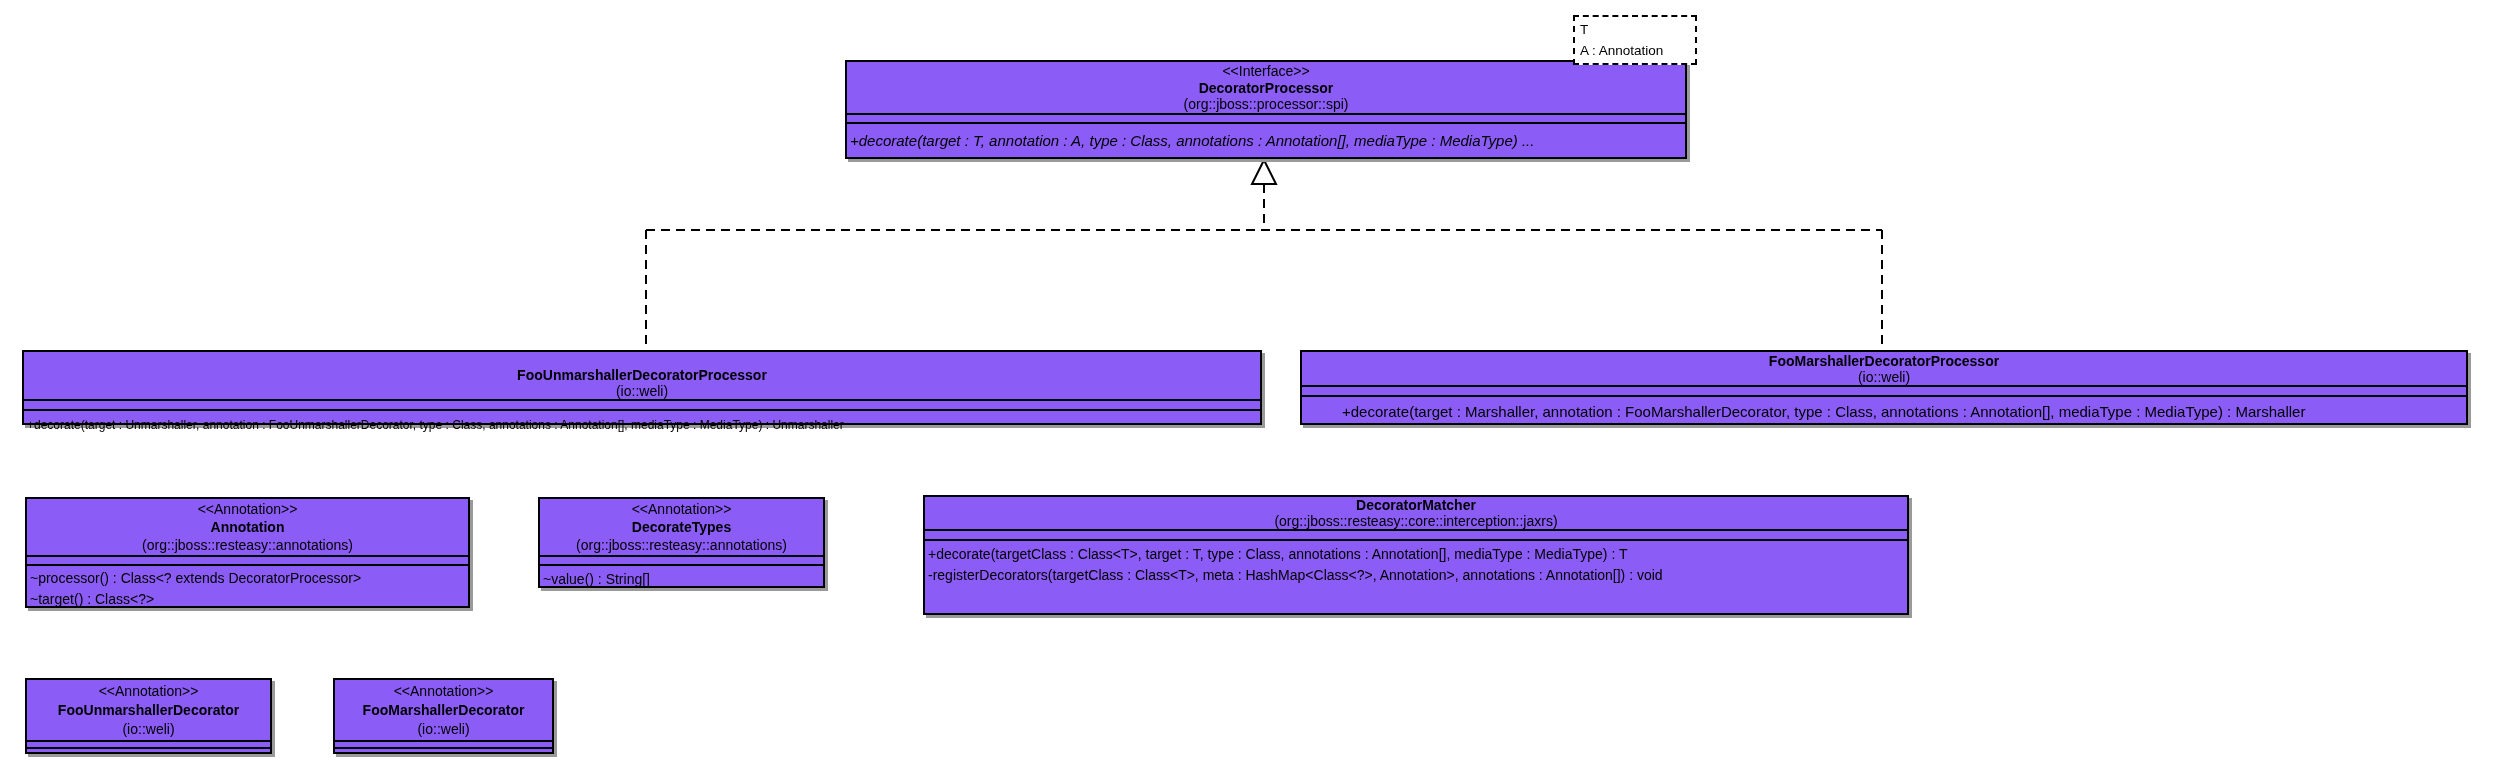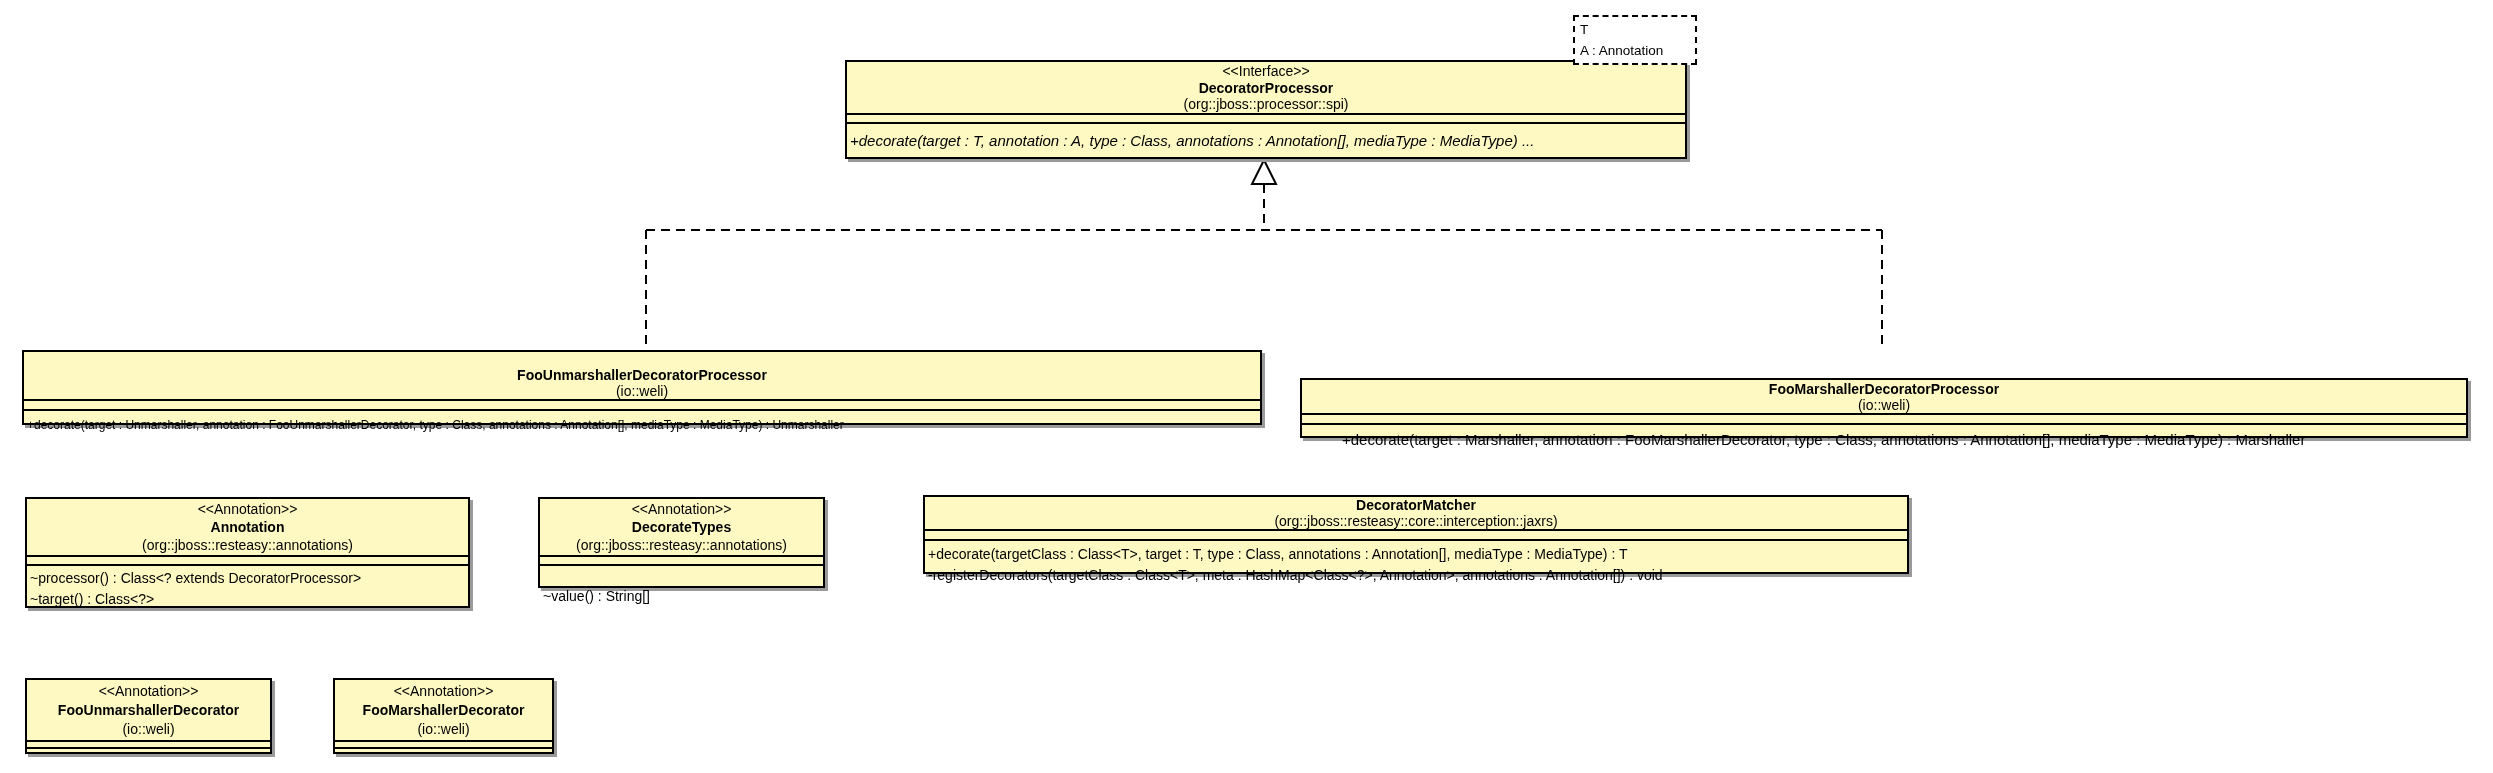--- a/index.html
+++ b/index.html
@@ -3,21 +3,21 @@
 <meta charset="utf-8">
 <style>
   html,body{margin:0;padding:0;}
   body{
     width:2493px;height:773px;position:relative;background:#ffffff;
     font-family:"Liberation Sans", sans-serif;color:#000;overflow:hidden;
   }
   #edges{position:absolute;left:0;top:0;z-index:1;}
   .box{
     position:absolute;z-index:2;box-sizing:border-box;
-    background:#fef9c3;border:2px solid #000;
+    background:#8b5cf6;border:2px solid #000;
     box-shadow:3px 3px 0 #9a9a9a;
     font-size:14px;
   }
   .hdr{text-align:center;overflow:hidden;}
   .stereo{}
   .cname{font-weight:bold;}
   .pkg{}
   .strip{border-top:2px solid #000;}
   .mrow{border-top:2px solid #000;padding-left:3px;padding-right:2px;overflow:hidden;}
   .m{white-space:nowrap;line-height:21px;}
@@ -62,21 +62,21 @@
   <div class="hdr" style="height:32px;line-height:16px;padding-top:15px;">
     <div class="cname">FooUnmarshallerDecoratorProcessor</div>
     <div class="pkg">(io::weli)</div>
   </div>
   <div class="strip" style="height:8px;"></div>
   <div class="mrow" style="height:27px;padding-top:4px;font-size:12px;">
     <div class="m">+decorate(target : Unmarshaller, annotation : FooUnmarshallerDecorator, type : Class, annotations : Annotation[], mediaType : MediaType) : Unmarshaller</div>
   </div>
 </div>
 
-<div class="box" style="left:1300px;top:350px;width:1168px;height:60px;margin-top:28px;">
+<div class="box" style="left:1300px;top:350px;width:1168px;height:75px;">
   <div class="hdr" style="height:32px;line-height:16px;padding-top:1px;">
     <div class="cname">FooMarshallerDecoratorProcessor</div>
     <div class="pkg">(io::weli)</div>
   </div>
   <div class="strip" style="height:8px;"></div>
   <div class="mrow" style="height:27px;padding-top:4px;font-size:15px;padding-left:40px;">
     <div class="m">+decorate(target : Marshaller, annotation : FooMarshallerDecorator, type : Class, annotations : Annotation[], mediaType : MediaType) : Marshaller</div>
   </div>
 </div>
 
@@ -93,26 +93,26 @@
   </div>
 </div>
 
 <div class="box" style="left:538px;top:497px;width:287px;height:91px;">
   <div class="hdr" style="height:55px;line-height:18px;padding-top:1px;">
     <div class="stereo">&lt;&lt;Annotation&gt;&gt;</div>
     <div class="cname">DecorateTypes</div>
     <div class="pkg">(org::jboss::resteasy::annotations)</div>
   </div>
   <div class="strip" style="height:7px;"></div>
-  <div class="mrow" style="height:23px;padding-top:20px;">
+  <div class="mrow" style="height:23px;padding-top:3px;">
     <div class="m">~value() : String[]</div>
   </div>
 </div>
 
-<div class="box" style="left:923px;top:495px;width:986px;height:79px;">
+<div class="box" style="left:923px;top:495px;width:986px;height:120px;">
   <div class="hdr" style="height:31px;line-height:15.5px;padding-top:1px;">
     <div class="cname">DecoratorMatcher</div>
     <div class="pkg">(org::jboss::resteasy::core::interception::jaxrs)</div>
   </div>
   <div class="strip" style="height:8px;"></div>
   <div class="mrow" style="height:48px;padding-top:3px;">
     <div class="m">+decorate(targetClass : Class&lt;T&gt;, target : T, type : Class, annotations : Annotation[], mediaType : MediaType) : T</div>
     <div class="m">-registerDecorators(targetClass : Class&lt;T&gt;, meta : HashMap&lt;Class&lt;?&gt;, Annotation&gt;, annotations : Annotation[]) : void</div>
   </div>
 </div>

